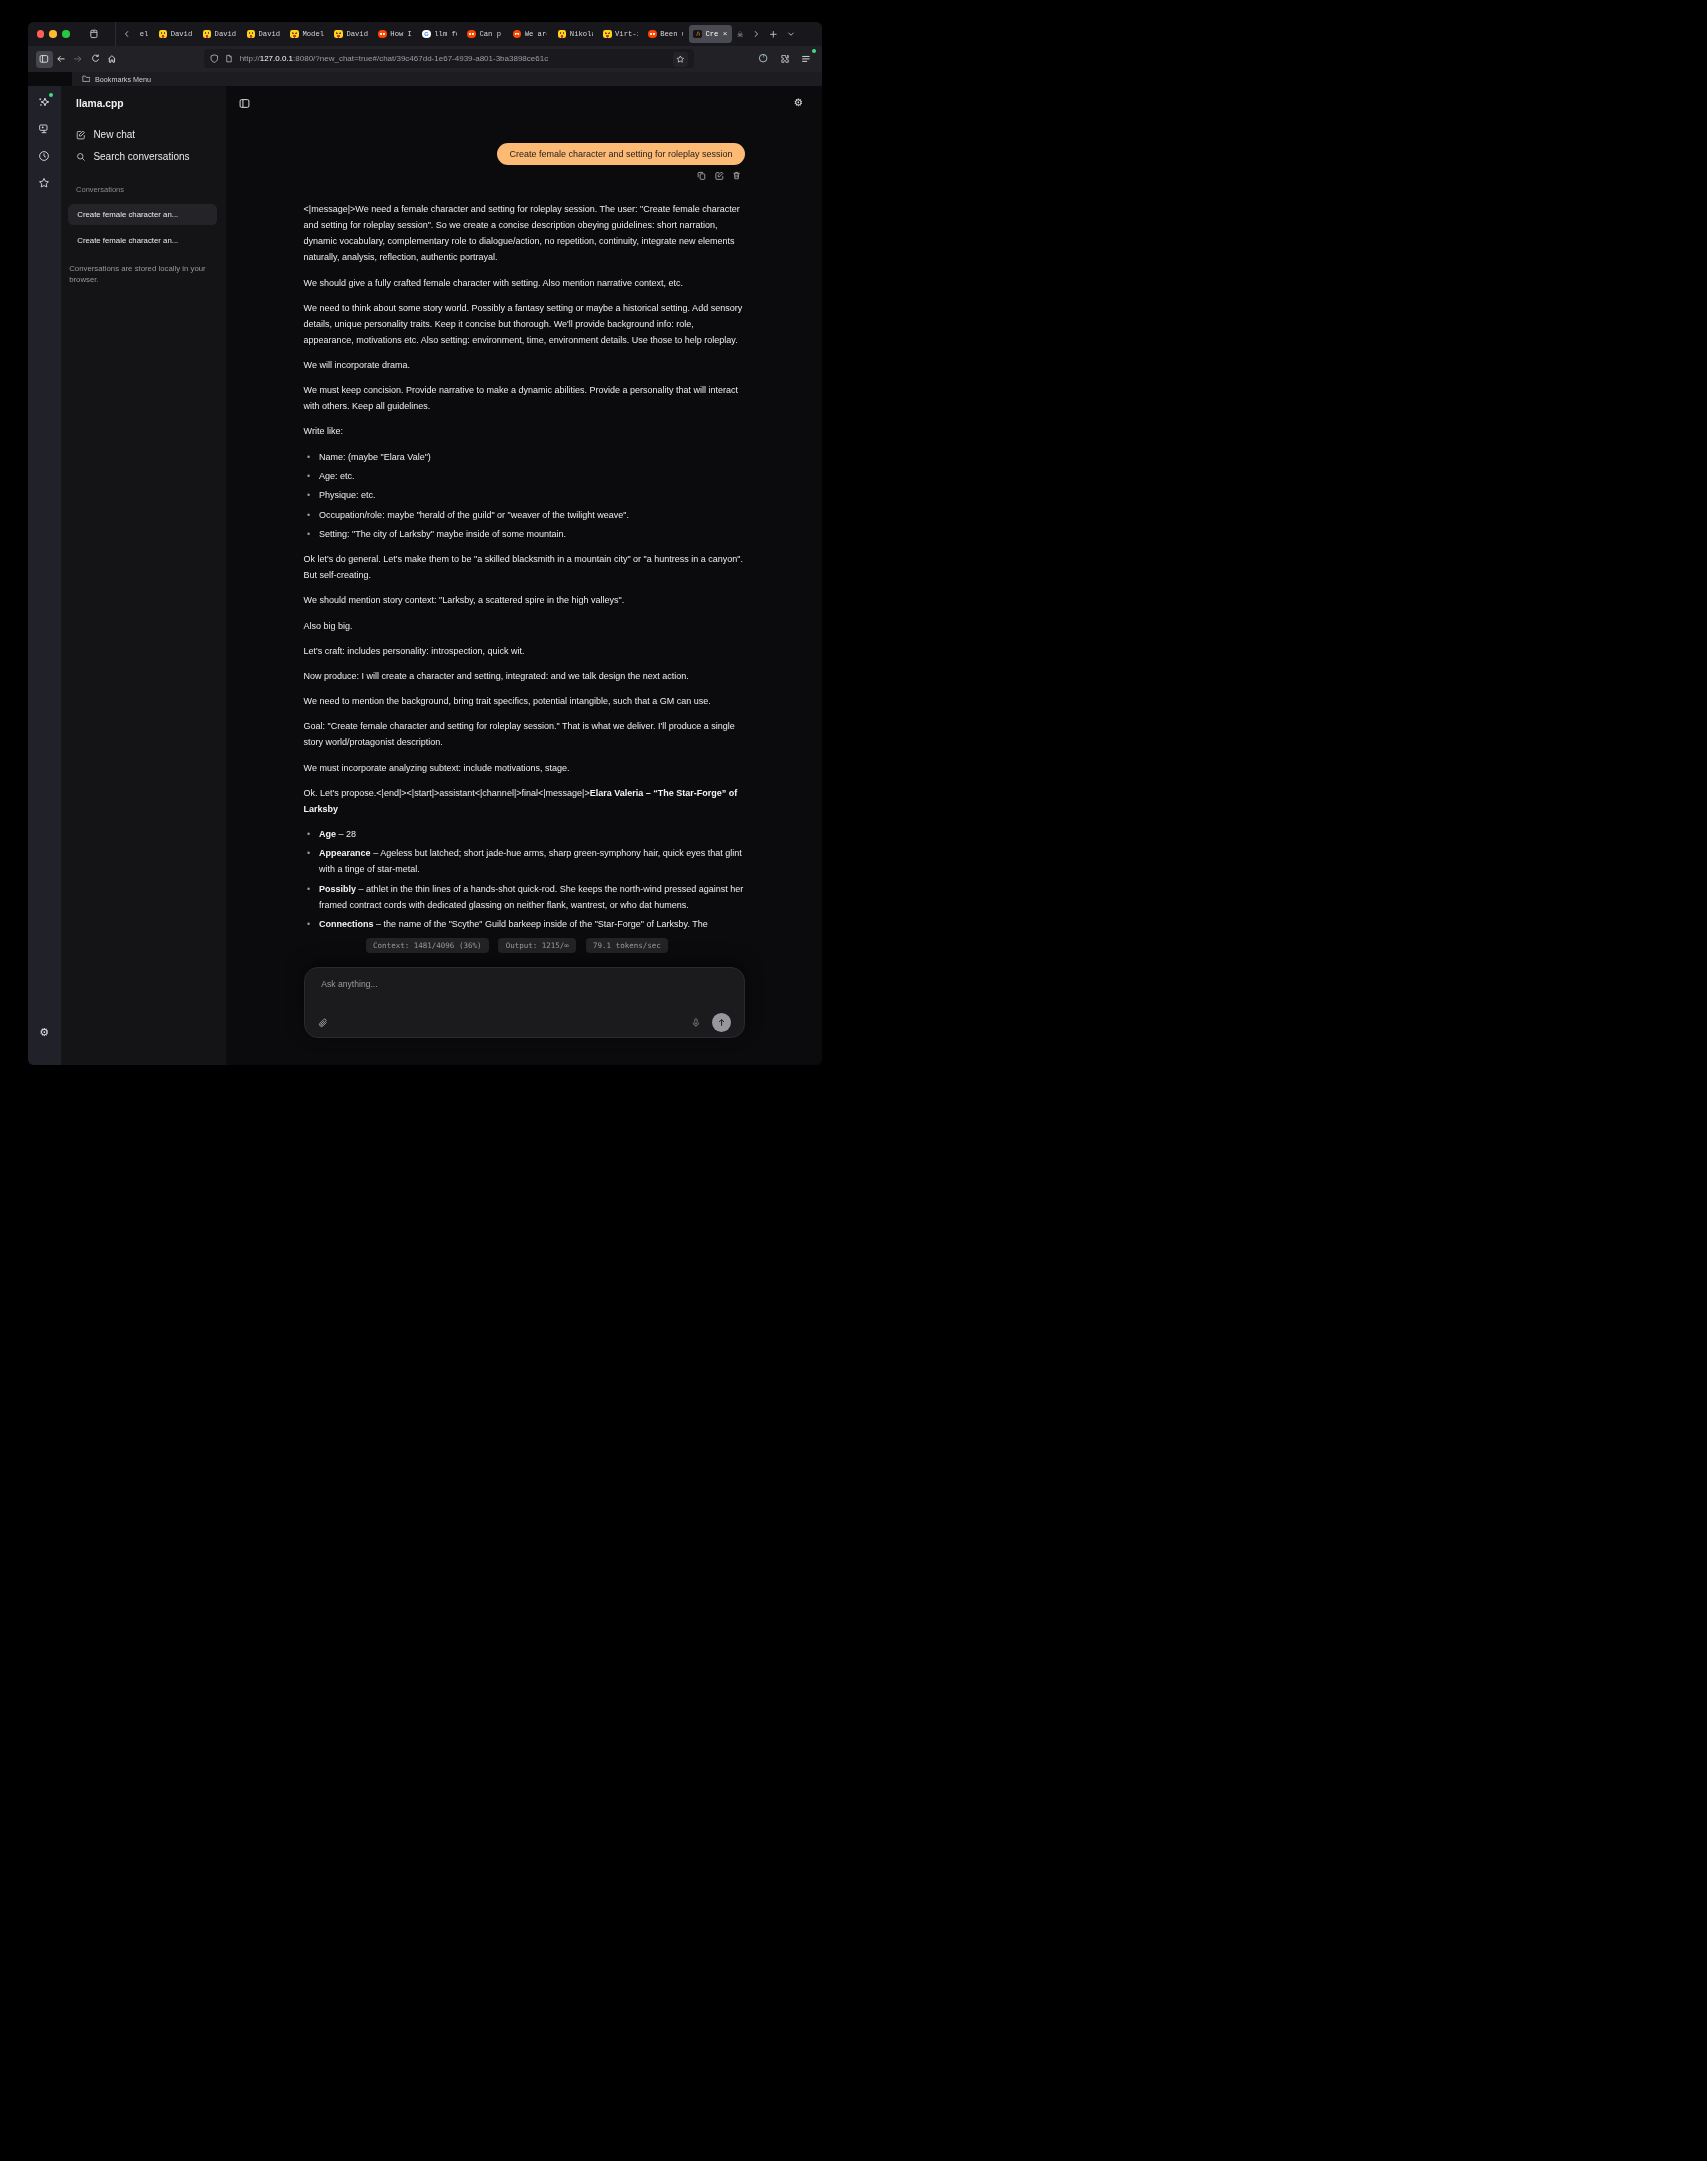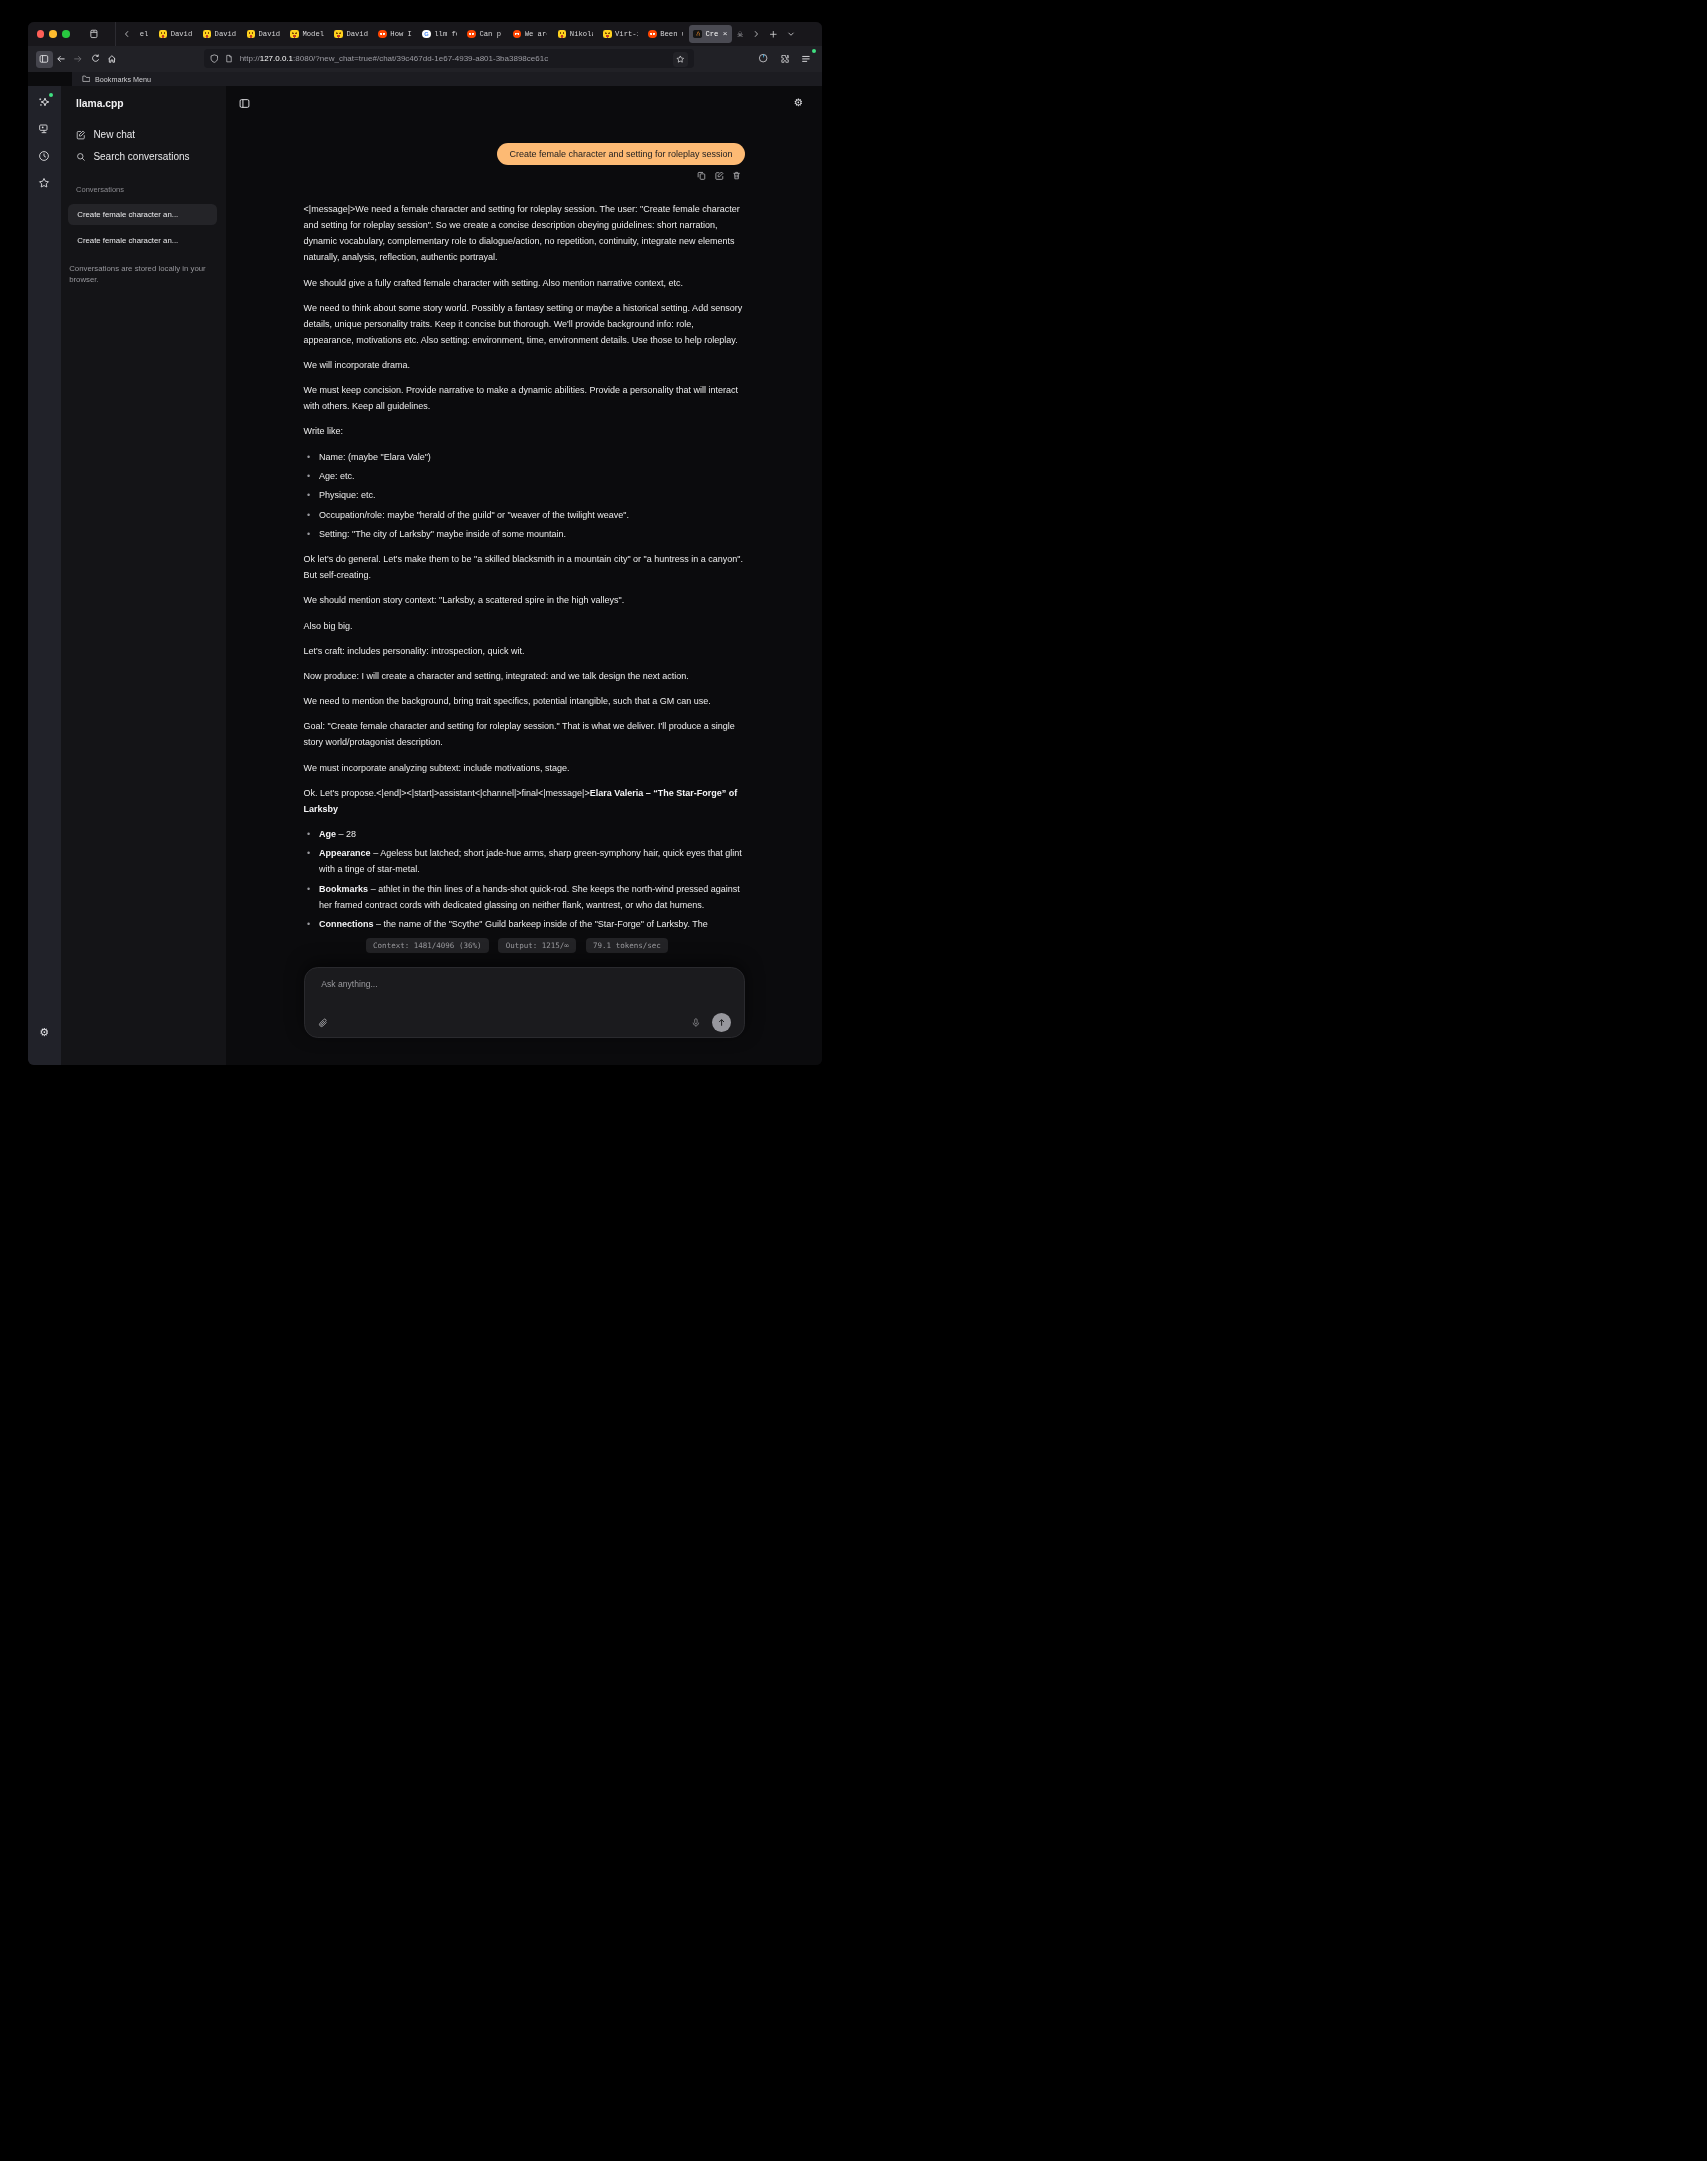--- a/index.html
+++ b/index.html
@@ -419,21 +419,21 @@
             <p><span>Also big big.</span></p>
             <p><span>Let's craft: includes personality: introspection, quick wit.</span></p>
             <p><span>Now produce: I will create a character and setting, integrated: and we talk design the next action.</span></p>
             <p><span>We need to mention the background, bring trait specifics, potential intangible, such that a GM can use.</span></p>
             <p><span>Goal: "Create female character and setting for roleplay session." That is what we deliver. I'll produce a single story world/protagonist description.</span></p>
             <p><span>We must incorporate analyzing subtext: include motivations, stage.</span></p>
             <p><span>Ok. Let's propose.&lt;|end|&gt;&lt;|start|&gt;assistant&lt;|channel|&gt;final&lt;|message|&gt;</span><strong>Elara Valeria – “The Star-Forge” of Larksby</strong></p>
             <ul>
               <li><strong>Age</strong><span> – 28</span></li>
               <li><strong>Appearance</strong><span> – Ageless but latched; short jade-hue arms, sharp green-symphony hair, quick eyes that glint with a tinge of star-metal.</span></li>
-              <li><strong>Bookmarks</strong><span> – athlet in the thin lines of a hands-shot quick-rod. She keeps the north-wind pressed against her framed contract cords with dedicated glassing on neither flank, wantrest, or who dat humens.</span></li>
+              <li><strong>Possibly</strong><span> – athlet in the thin lines of a hands-shot quick-rod. She keeps the north-wind pressed against her framed contract cords with dedicated glassing on neither flank, wantrest, or who dat humens.</span></li>
               <li><strong>Connections</strong><span> – the name of the "Scythe" Guild barkeep inside of the "Star-Forge" of Larksby. The</span></li>
             </ul>
           </div>
 
         <div class="stats-row">
           <span class="stat-badge">Context: 1481/4096 (36%)</span>
           <span class="stat-badge">Output: 1215/∞</span>
           <span class="stat-badge">79.1 tokens/sec</span>
         </div>
 

